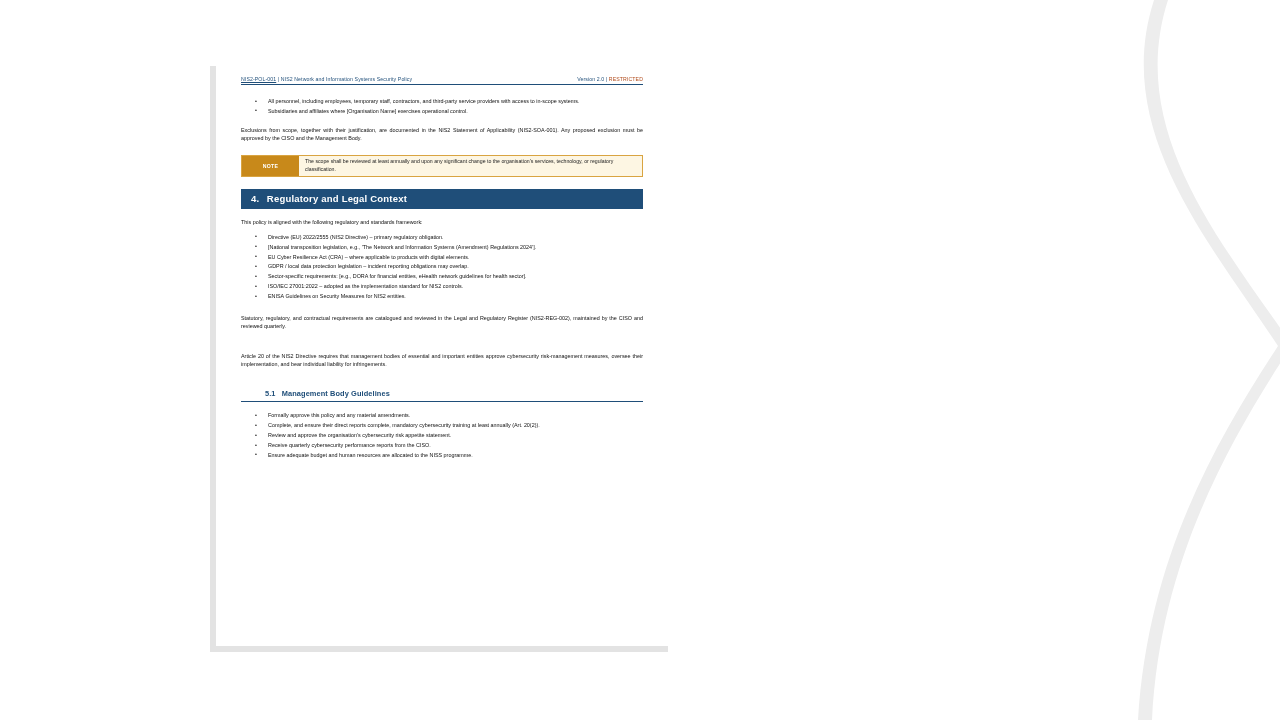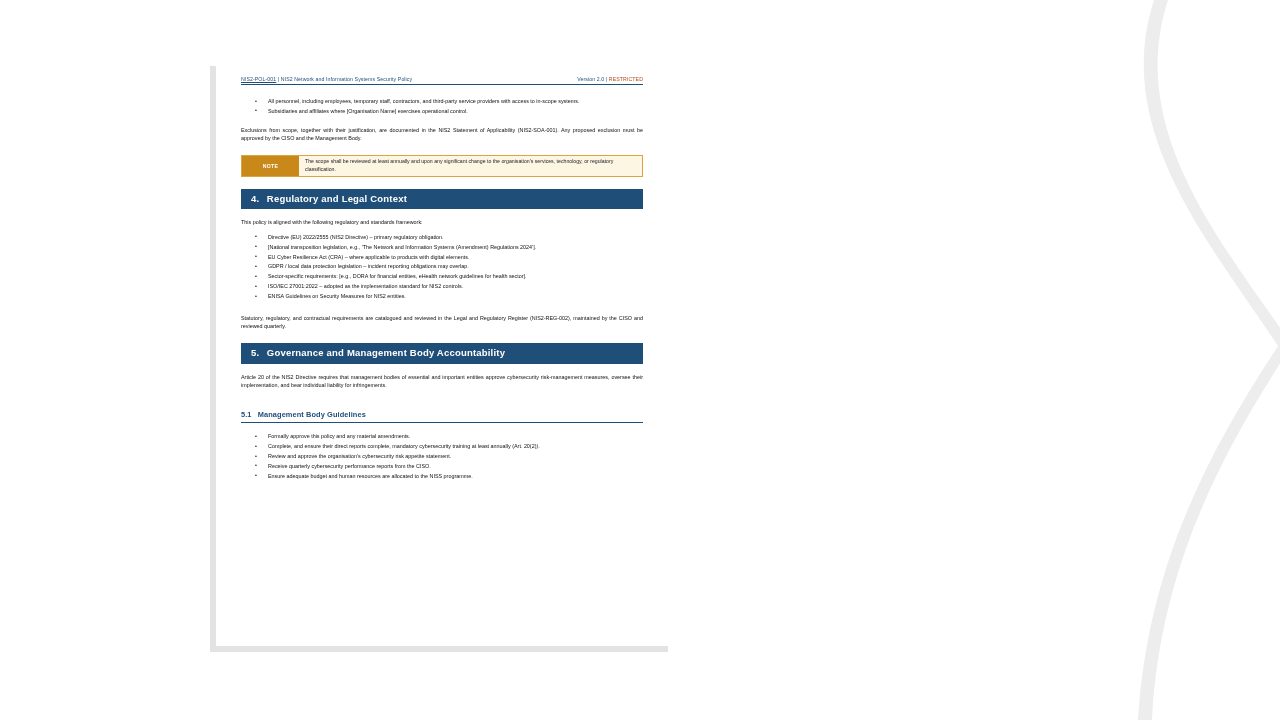--- a/index.html
+++ b/index.html
@@ -143,21 +143,21 @@
 
   
   .h2 {
     color: #1f4e79;
     font-size: 7.4px;
     font-weight: bold;
     border-bottom: 1px solid #1f4e79;
     padding-bottom: 3px;
     letter-spacing: 0.1px;
   }
-  .h2 .num { margin-right: 4px; }
+  .h2 .num { margin-right: 4px; margin-left: 24px; }
 </style>
 </head>
 <body>
 
 <div id="stage">
 
   <svg class="bg-art" viewBox="0 0 480 720" xmlns="http://www.w3.org/2000/svg">
     <path d="M370 0 C 330 120, 420 230, 480 330 L480 0 Z" fill="#ffffff"></path>
     <path d="M368 0 C 326 130, 420 240, 492 345 C 430 440, 360 560, 352 720 L338 720 C 348 556, 418 438, 478 346 C 408 240, 312 130, 354 0 Z" fill="#ededed"></path>
     <g fill="none" stroke="#111111" stroke-width="2">
@@ -223,24 +223,20 @@
       <li>ISO/IEC 27001:2022 – adopted as the implementation standard for NIS2 controls.</li>
       <li>ENISA Guidelines on Security Measures for NIS2 entities.</li>
     </ul>
 
     <div class="spacer-12"></div>
 
     <div class="body-text">Statutory, regulatory, and contractual requirements are catalogued and reviewed in the Legal and Regulatory Register (NIS2-REG-002), maintained by the CISO and reviewed quarterly.</div>
 
     <div class="spacer-12"></div>
 
-    <div class="h1-bar">
-      <span class="num">5.</span>
-      <span>Governance and Management Body Accountability</span>
-    </div>
 
     <div class="spacer-9"></div>
 
     <div class="body-text">Article 20 of the NIS2 Directive requires that management bodies of essential and important entities approve cybersecurity risk-management measures, oversee their implementation, and bear individual liability for infringements.</div>
 
     <div class="spacer-12"></div>
     <div class="spacer-9"></div>
 
     <div class="h2">
       <span class="num">5.1</span>

